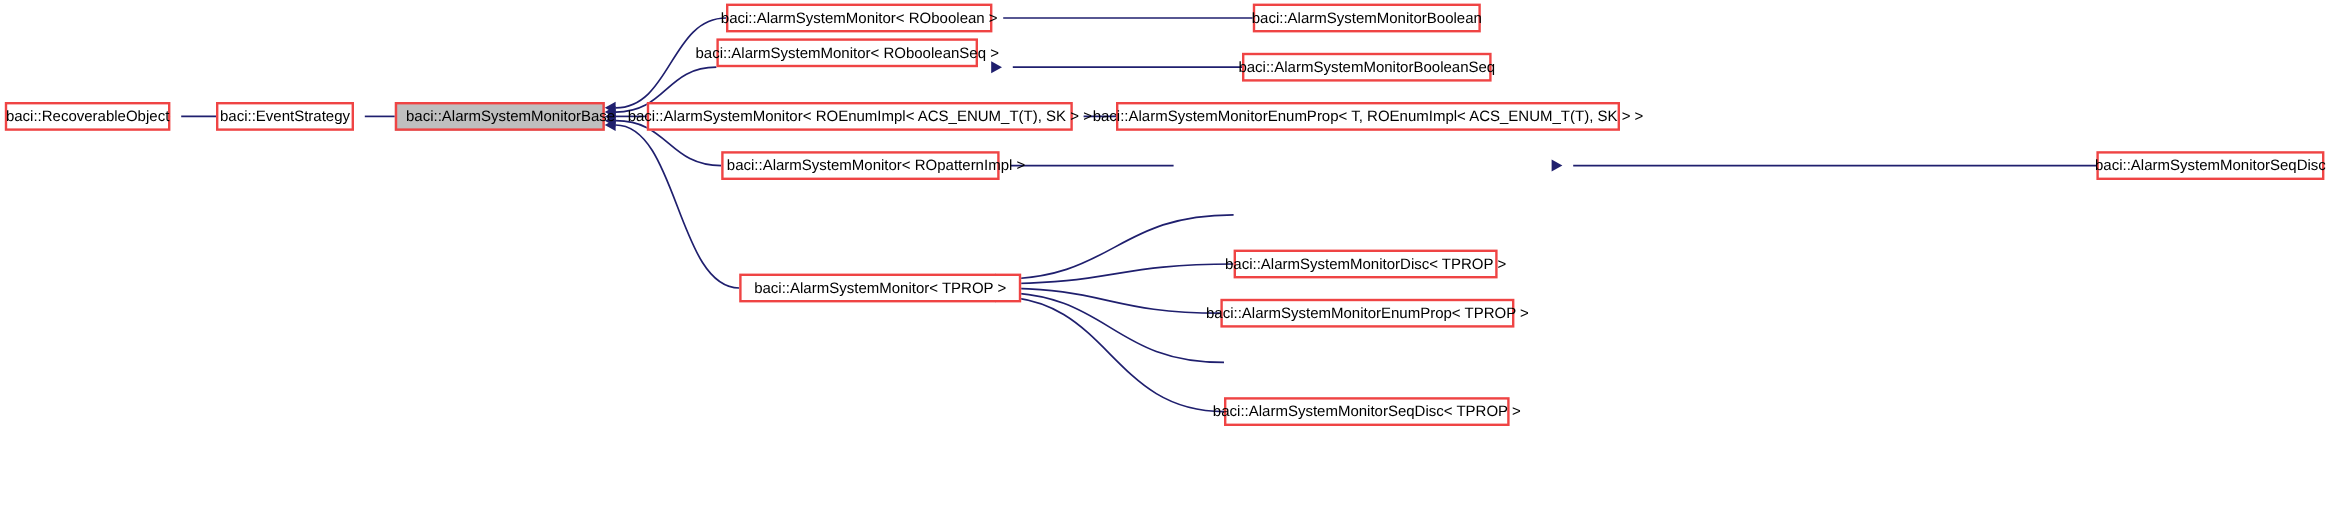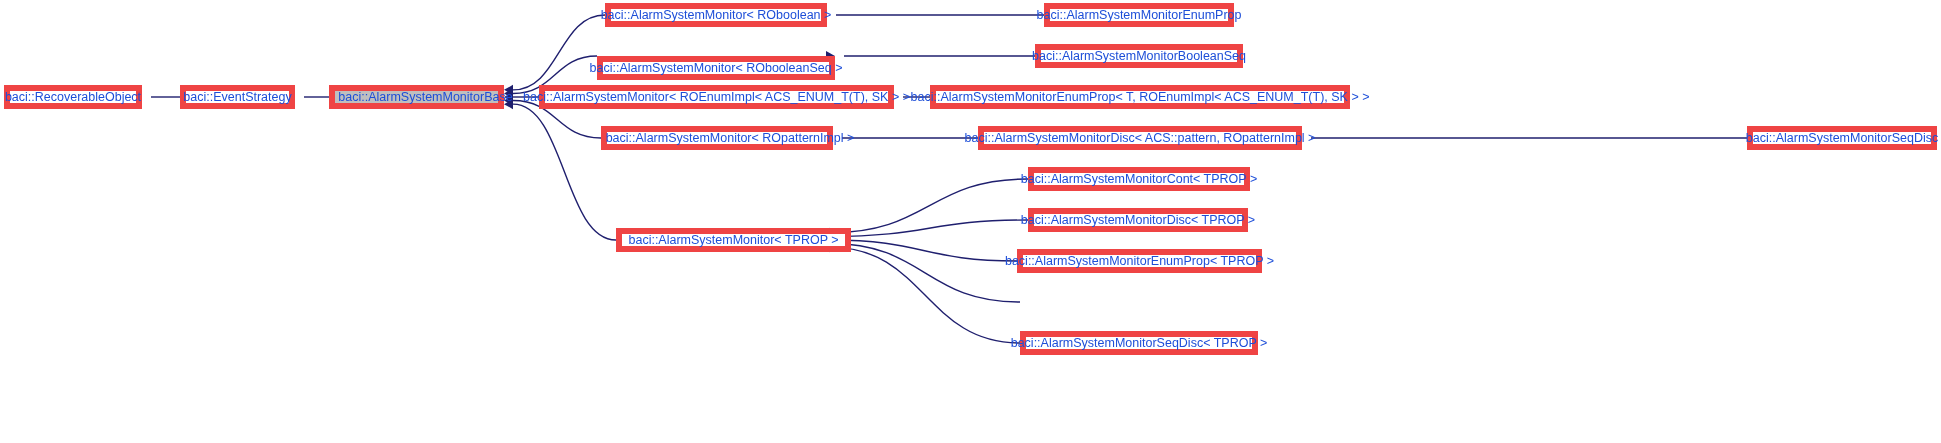--- a/index.html
+++ b/index.html
@@ -21,23 +21,23 @@
     position: absolute;
     left: 0;
     top: 0;
     width: 1941px;
     height: 443px;
     pointer-events: none;
   }
   .node {
     position: absolute;
     box-sizing: border-box;
-    border: 6px solid #ef4444;
+    border: 2px solid #ef4444;
     background: #ffffff;
-    color: #1d4ed8;
+    color: #000000;
     font-size: 12.5px;
     line-height: 1;
     white-space: nowrap;
     display: flex;
     align-items: center;
     justify-content: center;
     letter-spacing: 0px;
     padding: 0 6px;
   }
   .node.highlight {
@@ -116,26 +116,24 @@
       </g>
       <g>
         <path d="M 1020 343 C 925 343, 925 247.14285714285714, 830 247.14285714285714" stroke="#1f1f6e" stroke-width="1.4" fill="none"></path>
         <polygon points="821,247.14285714285714 830,242.14285714285714 830,252.14285714285714" fill="#1f1f6e"></polygon>
       </g>
     </svg>
 <div class="node" style="left: 4px; top: 85px; width: 138px; height: 24px;">baci::RecoverableObject</div>
     <div class="node" style="left: 180px; top: 85px; width: 115px; height: 24px;">baci::EventStrategy</div>
     <div class="node highlight" style="left: 329px; top: 85px; width: 175px; height: 24px;">baci::AlarmSystemMonitorBase</div>
     <div class="node" style="left: 605px; top: 3px; width: 222px; height: 24px;">baci::AlarmSystemMonitor&lt; ROboolean &gt;</div>
-    <div class="node" style="left: 1044px; top: 3px; width: 190px; height: 24px;">baci::AlarmSystemMonitorEnumProp</div>
-    <div class="node" style="left: 597px; top: 56px; width: 238px; height: 24px;">baci::AlarmSystemMonitor&lt; RObooleanSeq &gt;</div>
+    <div class="node" style="left: 1044px; top: 3px; width: 190px; height: 24px;">baci::AlarmSystemMonitorBoolean</div>
+    <div class="node" style="left: 597px; top: 32px; width: 218px; height: 24px;">baci::AlarmSystemMonitor&lt; RObooleanSeq &gt;</div>
     <div class="node" style="left: 1035px; top: 44px; width: 208px; height: 24px;">baci::AlarmSystemMonitorBooleanSeq</div>
     <div class="node" style="left: 539px; top: 85px; width: 355px; height: 24px;">baci::AlarmSystemMonitor&lt; ROEnumImpl&lt; ACS_ENUM_T(T), SK &gt; &gt;</div>
     <div class="node" style="left: 930px; top: 85px; width: 420px; height: 24px;">baci::AlarmSystemMonitorEnumProp&lt; T, ROEnumImpl&lt; ACS_ENUM_T(T), SK &gt; &gt;</div>
     <div class="node" style="left: 601px; top: 126px; width: 232px; height: 24px; padding-left: 32px;">baci::AlarmSystemMonitor&lt; ROpatternImpl &gt;</div>
-    <div class="node" style="left: 978px; top: 126px; width: 324px; height: 24px;">baci::AlarmSystemMonitorDisc&lt; ACS::pattern, ROpatternImpl &gt;</div>
     <div class="node" style="left: 1747px; top: 126px; width: 190px; height: 24px;">baci::AlarmSystemMonitorSeqDisc</div>
     <div class="node" style="left: 616px; top: 228px; width: 235px; height: 24px;">baci::AlarmSystemMonitor&lt; TPROP &gt;</div>
-    <div class="node" style="left: 1028px; top: 167px; width: 222px; height: 24px;">baci::AlarmSystemMonitorCont&lt; TPROP &gt;</div>
     <div class="node" style="left: 1028px; top: 208px; width: 220px; height: 24px;">baci::AlarmSystemMonitorDisc&lt; TPROP &gt;</div>
     <div class="node" style="left: 1017px; top: 249px; width: 245px; height: 24px;">baci::AlarmSystemMonitorEnumProp&lt; TPROP &gt;</div>
     <div class="node" style="left: 1020px; top: 331px; width: 238px; height: 24px;">baci::AlarmSystemMonitorSeqDisc&lt; TPROP &gt;</div>
   </div>
 
 </body></html>

